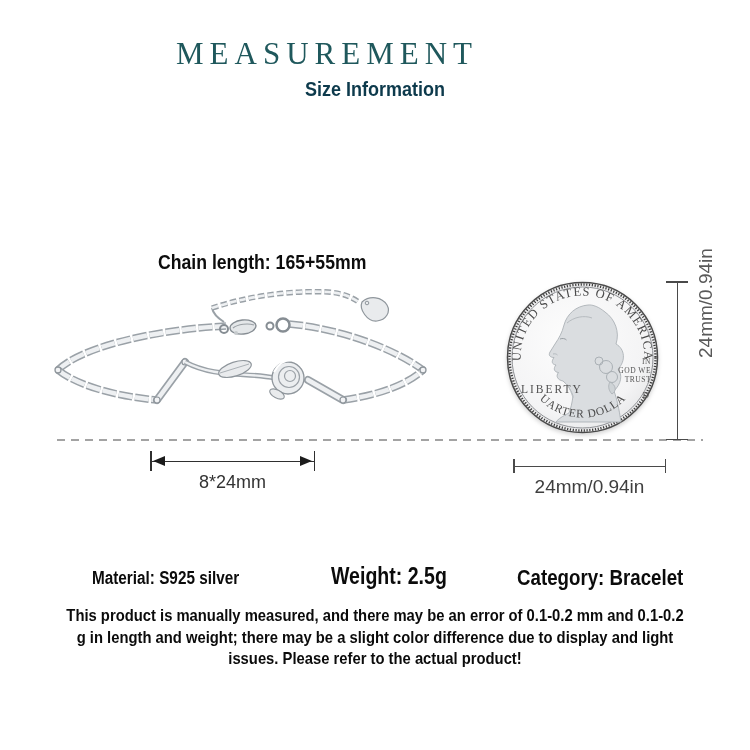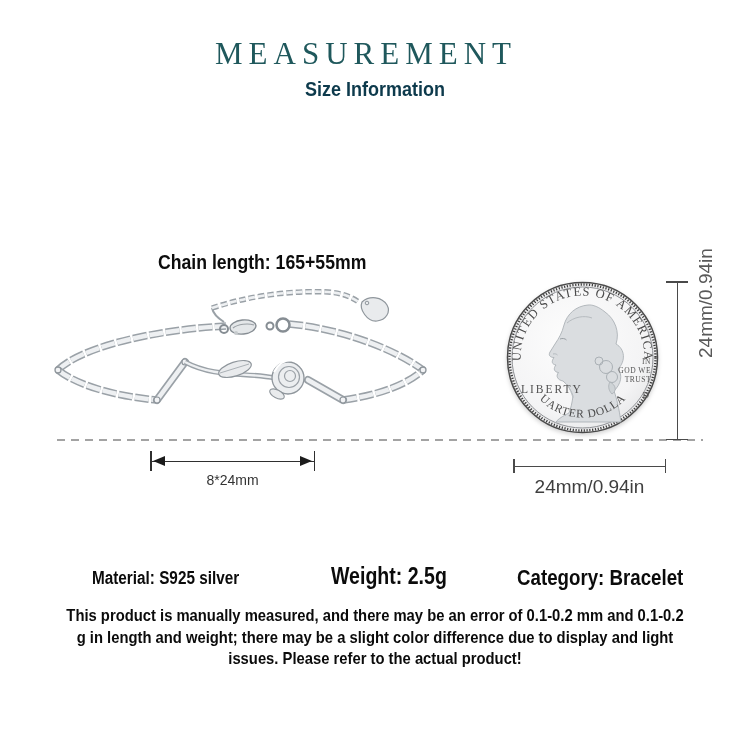--- a/index.html
+++ b/index.html
@@ -2,40 +2,40 @@
 <html><head>
 <meta charset="utf-8">
 <style>
   html,body{margin:0;padding:0;background:#fff;}
   .canvas{position:relative;width:750px;height:750px;background:#ffffff;overflow:hidden;
           font-family:"Liberation Sans",sans-serif;color:#111;}
   .abs{position:absolute;}
 
   .title{top:36px;left:0;width:654px;text-align:center;
          font-family:"Liberation Serif",serif;font-size:31px;font-weight:normal;
-         letter-spacing:6px;color:#1f585c;padding-left:39px;}
+         letter-spacing:6px;color:#1f585c;}
   .subtitle{top:78px;left:0;width:750px;text-align:center;font-size:20px;font-weight:bold;
             color:#0d3a4c;transform:scaleX(0.9);transform-origin:center;}
 
   .chain-label{top:250px;left:158px;font-size:21px;font-weight:bold;color:#0c0c0c;
                transform:scaleX(0.84);transform-origin:left center;white-space:nowrap;}
 
   .dashline{top:439px;left:57px;width:646px;height:2px;
             background:repeating-linear-gradient(90deg,#a3a3a3 0 8px,transparent 8px 14px);}
 
   
   .measure-h{height:46px;}
   .measure-h .mline{position:absolute;top:9.5px;left:1px;right:1px;height:1.5px;background:#2f2f2f;}
   .measure-h .tick{position:absolute;top:0;width:1.5px;height:20px;background:#2f2f2f;}
   .measure-h .tick.l{left:0;} .measure-h .tick.r{right:0;}
   .arrow{position:absolute;top:4.5px;width:0;height:0;border-top:5.5px solid transparent;border-bottom:5.5px solid transparent;}
   .arrow.l{left:3px;border-right:12px solid #1c1c1c;}
   .arrow.r{right:3px;border-left:12px solid #1c1c1c;}
   .measure-h .mlabel{position:absolute;top:21px;left:0;width:100%;text-align:center;
-                     font-size:14px;color:#333;}
+                     font-size:18px;color:#333;}
 
   
   .measure-c{height:46px;}
   .measure-c .mline{position:absolute;top:6.5px;left:1px;right:1px;height:1.5px;background:#4a4a4a;}
   .measure-c .tick{position:absolute;top:0;width:1.5px;height:14px;background:#4a4a4a;}
   .measure-c .tick.l{left:0;} .measure-c .tick.r{right:0;}
   .measure-c .mlabel{position:absolute;top:17px;left:0;width:100%;text-align:center;
                      font-size:19px;color:#3f3f3f;}
 
   

